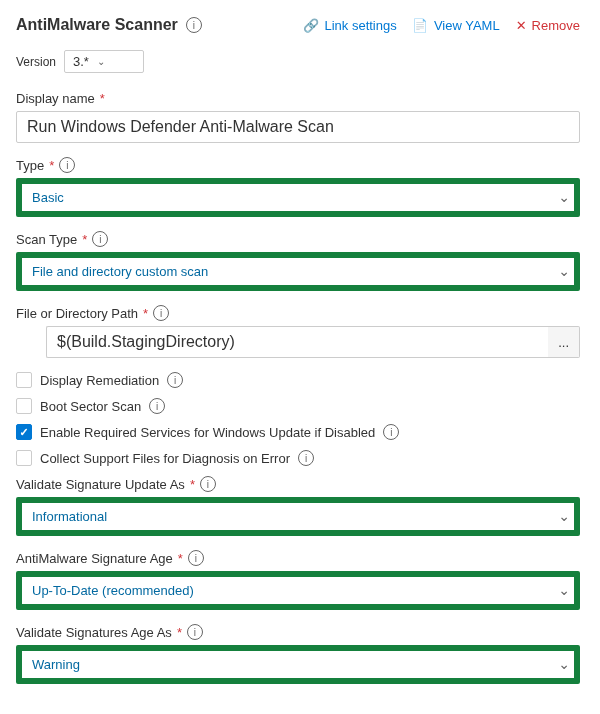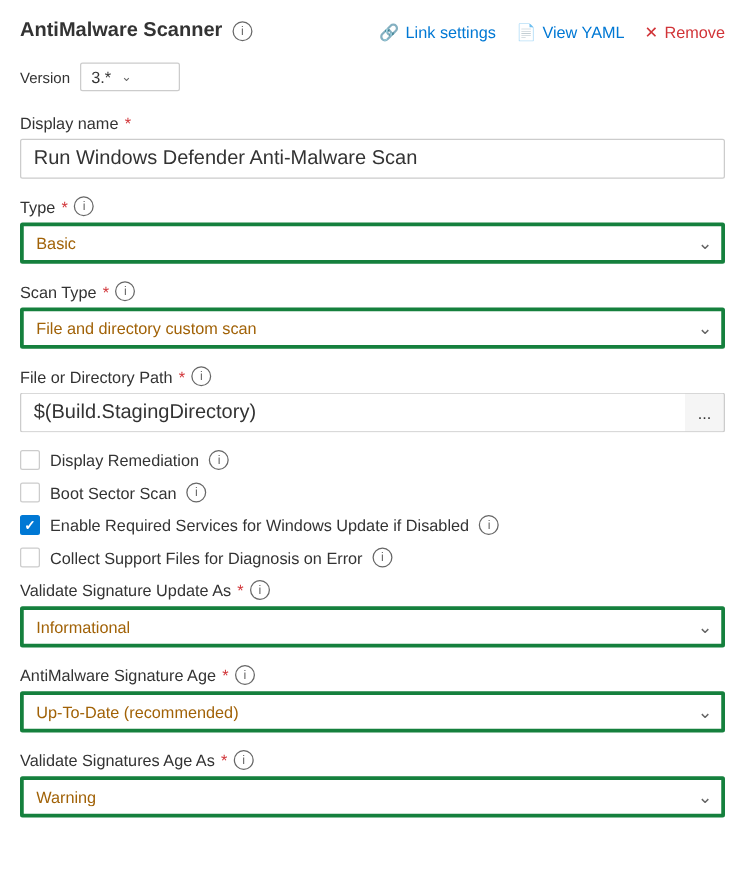--- a/index.html
+++ b/index.html
@@ -117,25 +117,25 @@
       border: 1px solid #ccc;
       border-radius: 2px;
       padding: 6px 10px;
       font-size: 16px;
       color: #333;
       background: #fff;
       outline: none;
     }
     .select-input {
       width: 100%;
-      border: 3px solid #15803d;
+      border: 6px solid #15803d;
       border-radius: 2px;
       padding: 6px 10px;
       font-size: 13px;
-      color: #a16207;
+      color: #0369a1;
       background: #fff;
       appearance: none;
       cursor: pointer;
       outline: none;
     }
     .select-wrapper {
       position: relative;
     }
     .select-wrapper::after {
       content: '⌄';
@@ -143,20 +143,21 @@
       right: 10px;
       top: 50%;
       transform: translateY(-55%);
       font-size: 14px;
       color: #666;
       pointer-events: none;
     }
     .input-with-button {
       display: flex;
       gap: 0;
+      margin-left: 30px;
     }
     .input-with-button .text-input {
       border-right: none;
       border-radius: 2px 0 0 2px;
     }
     .ellipsis-button {
       border: 1px solid #ccc;
       border-left: none;
       border-radius: 0 2px 2px 0;
       background: #f5f5f5;

